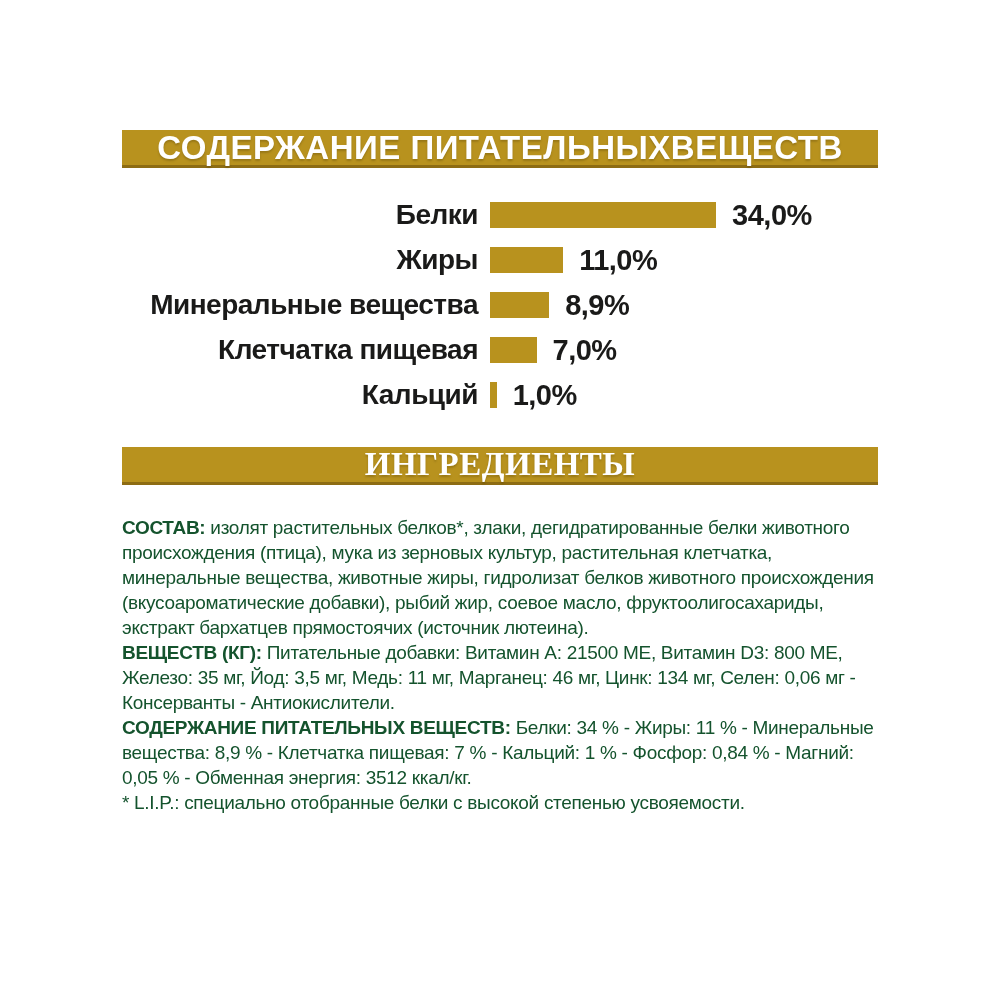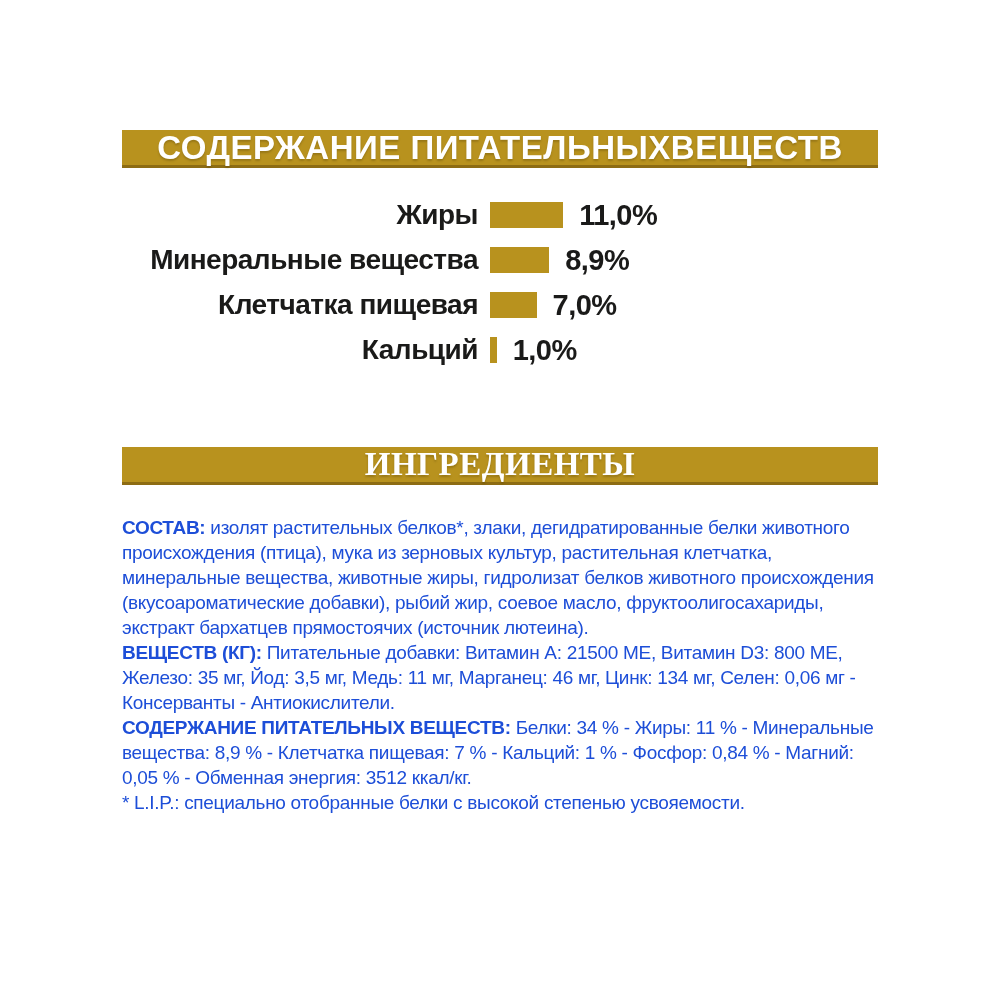--- a/index.html
+++ b/index.html
@@ -63,34 +63,39 @@
   }
 
   .textblock {
     position:absolute;
     left:122px; top:515px; width:760px;
   }
   .para {
     font-size:19px;
     line-height:25px;
     letter-spacing:-0.3px;
-    color:#1d4ed8;
+    color:#14532d;
   }
   .para .lead { font-weight:bold; }
 </style>
 </head>
 <body>
 
 <div class="page">
 
   <div class="gold-header" id="header-nutrients">
     <span>СОДЕРЖАНИЕ ПИТАТЕЛЬНЫХВЕЩЕСТВ</span>
   </div>
 
   <div class="chart">
+    <div class="chart-row">
+      <div class="chart-label">Белки</div>
+      <div class="chart-bar" style="width: 226.1px; background: rgb(184, 146, 30);"></div>
+      <div class="chart-value">34,0%</div>
+    </div>
     <div class="chart-row">
       <div class="chart-label">Жиры</div>
       <div class="chart-bar" style="width: 73.15px; background: rgb(184, 146, 30);"></div>
       <div class="chart-value">11,0%</div>
     </div>
     <div class="chart-row">
       <div class="chart-label">Минеральные вещества</div>
       <div class="chart-bar" style="width: 59.185px; background: rgb(184, 146, 30);"></div>
       <div class="chart-value">8,9%</div>
     </div>

